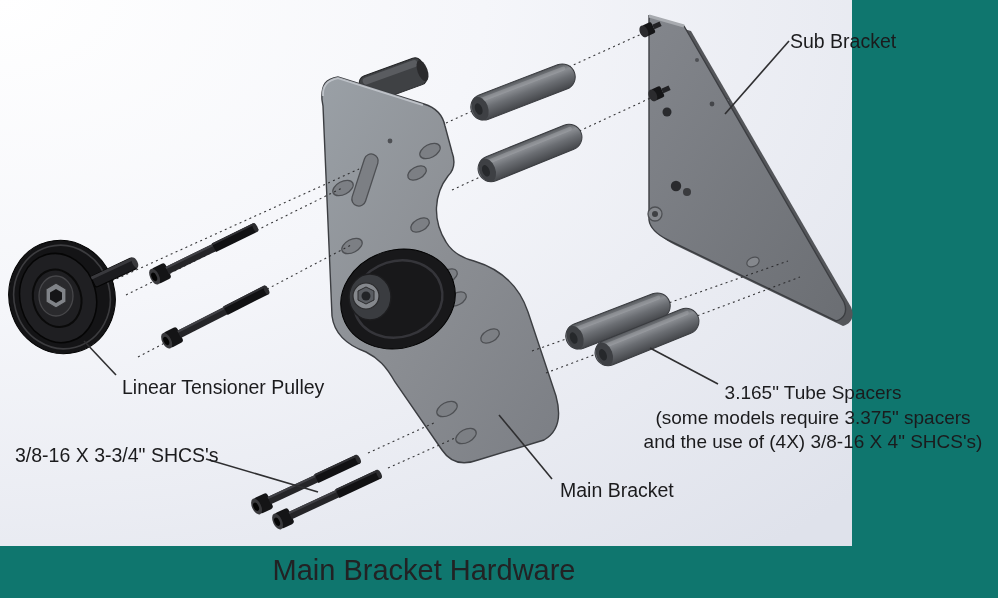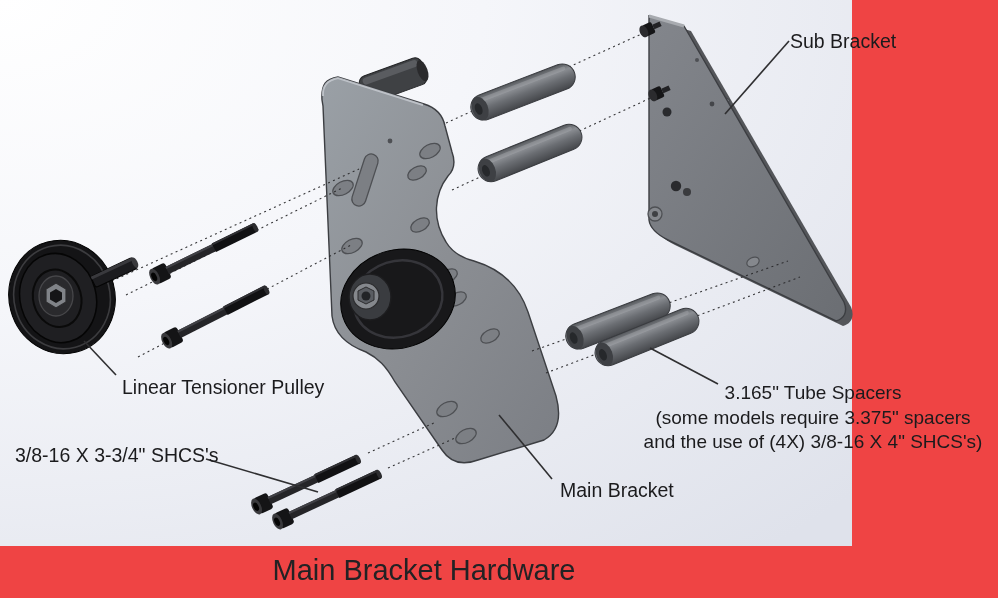--- a/index.html
+++ b/index.html
@@ -1,16 +1,16 @@
 <!DOCTYPE html>
 <html><head>
 <meta charset="utf-8">
 <style>
   html,body{margin:0;padding:0;background:#ffffff;}
-  .canvas{position:relative;width:998px;height:598px;background:#ef4444;overflow:hidden;
+  .canvas{position:relative;width:998px;height:598px;background:#0f766e;overflow:hidden;
           font-family:"Liberation Sans", sans-serif;}
   svg{display:block;}
   text{font-family:"Liberation Sans", sans-serif;fill:#1b1b1d;}
   .label{font-size:19.5px;}
   .note{font-size:19px;}
   .title{font-size:29px;fill:#222224;}
 </style>
 </head>
 <body>
 

